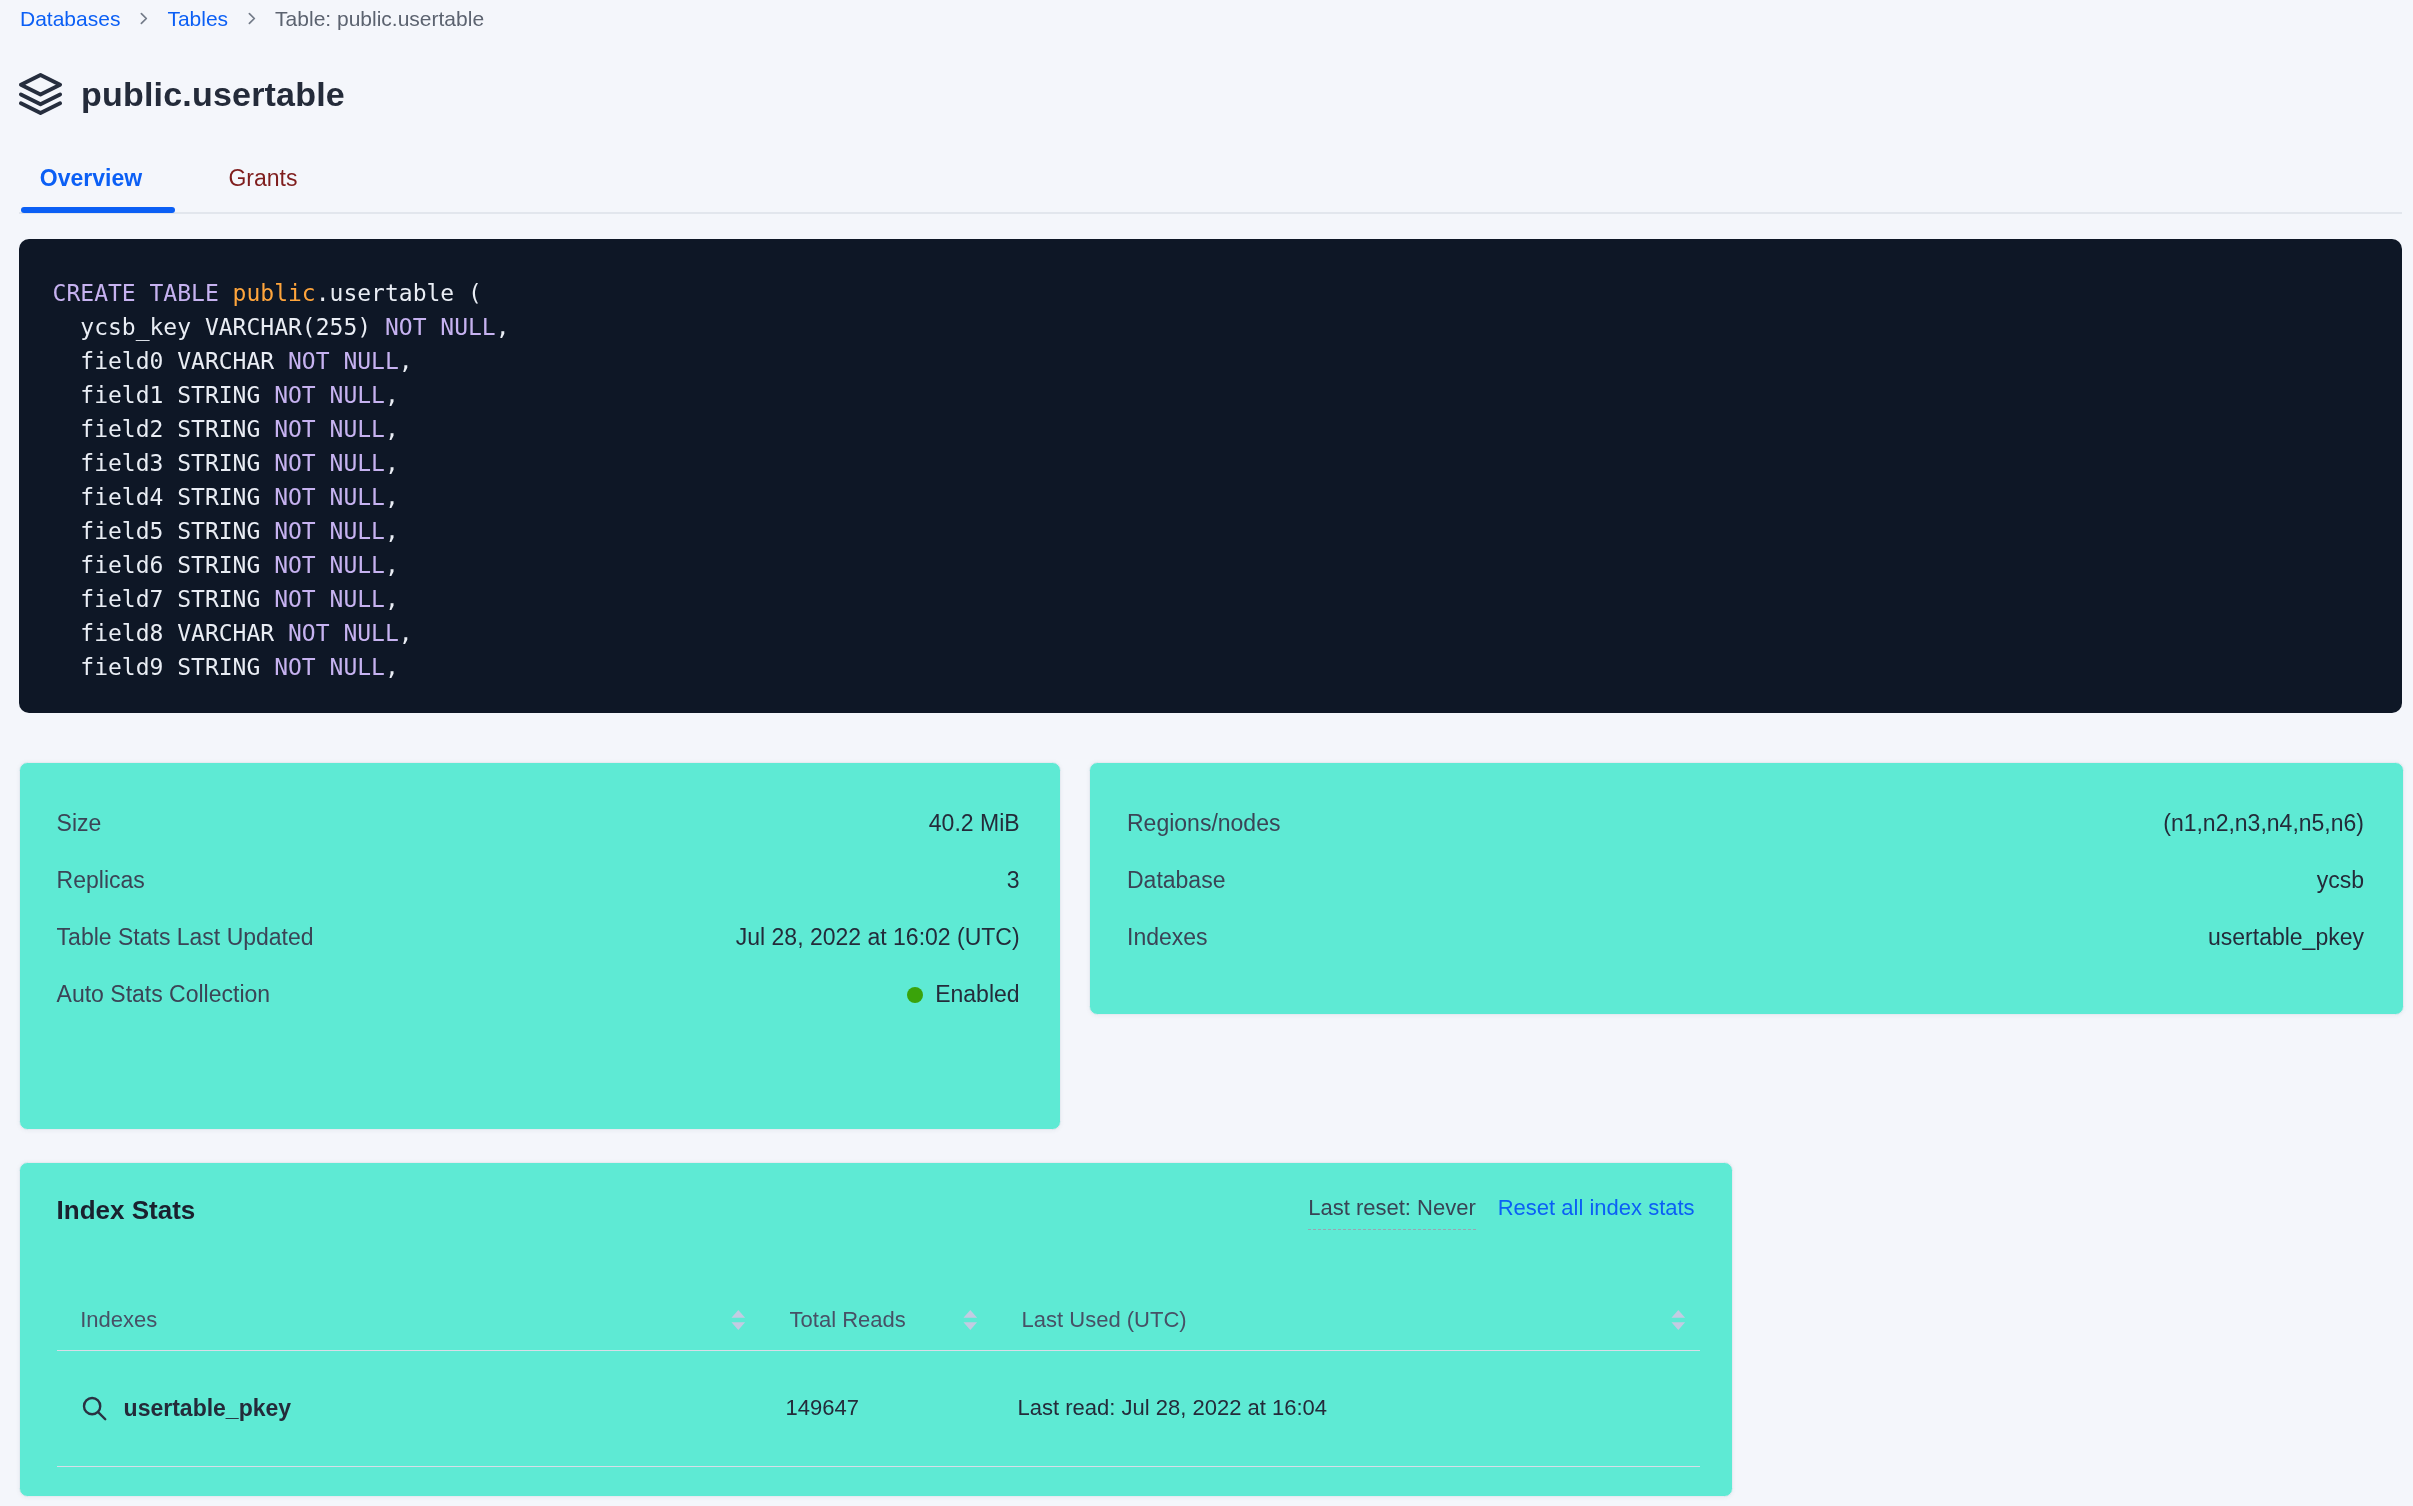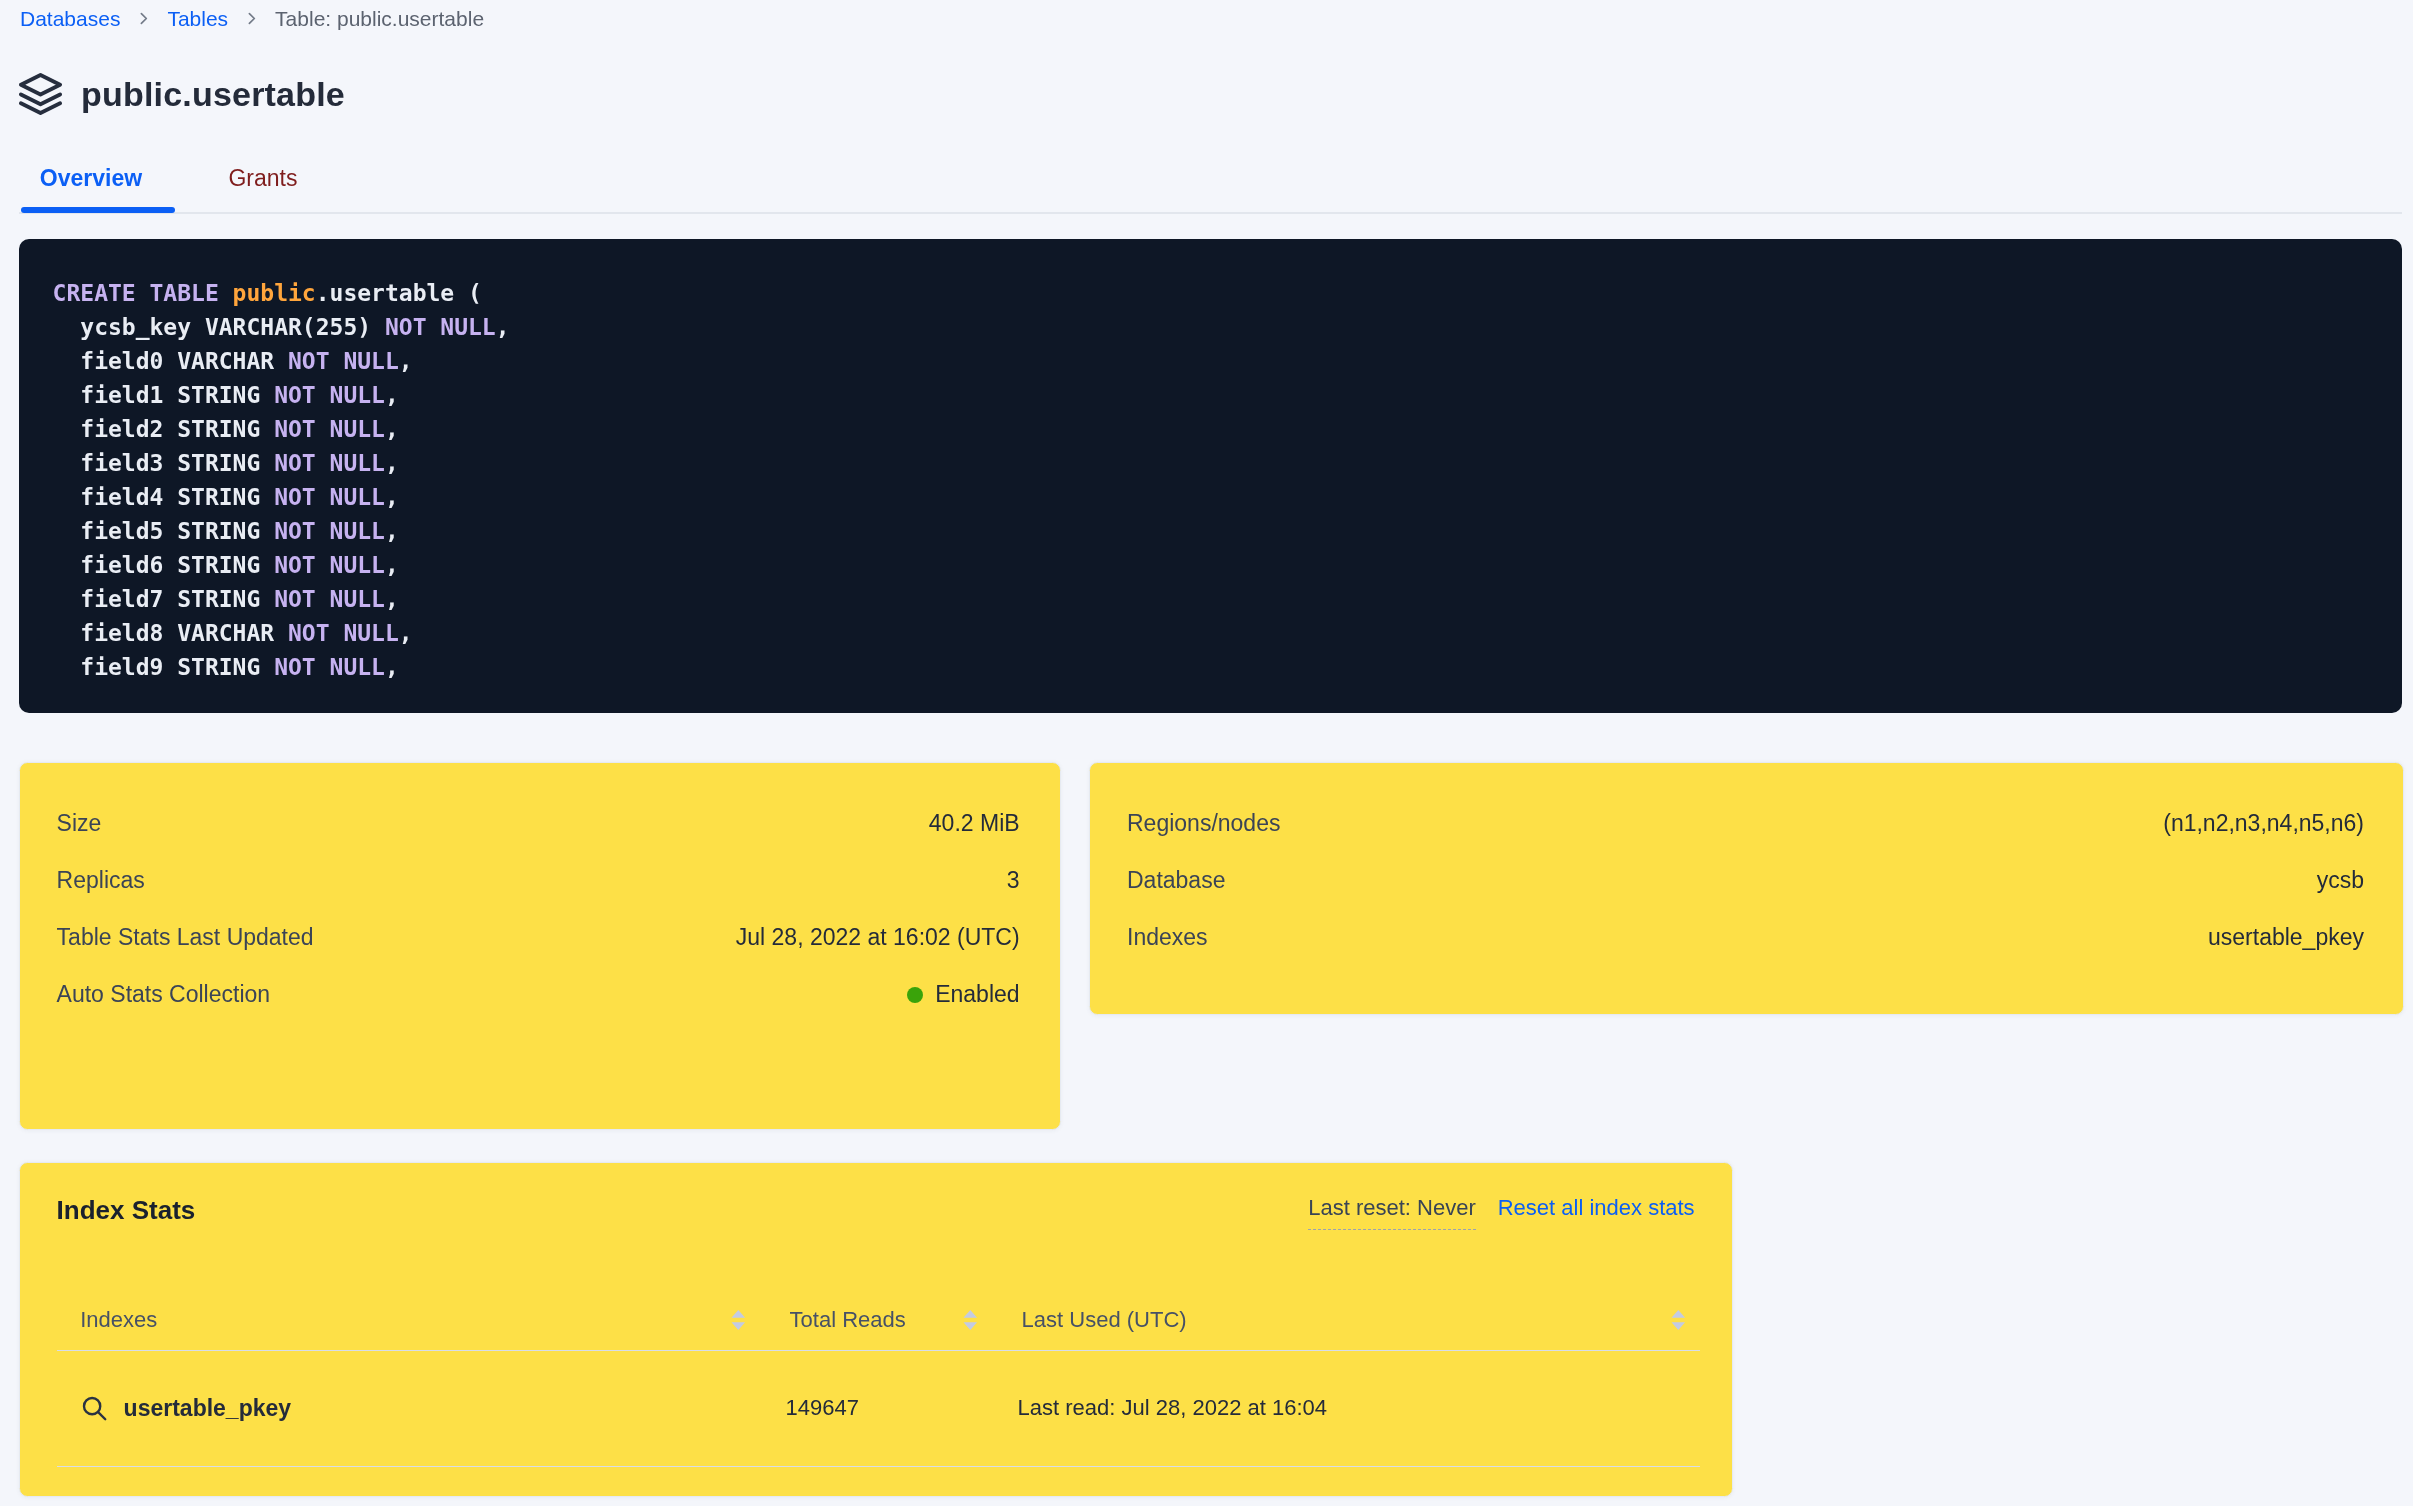--- a/index.html
+++ b/index.html
@@ -21,28 +21,28 @@
   .tabs{position:absolute;left:14px;top:165px;display:flex;gap:57px;justify-content:center;}
   .tab{font-size:23px;cursor:pointer;text-align:center;}
   .tab.active{color:#0b5ff5;font-weight:600;width:154px;}
   .tab.inactive{color:#7f1d1d;font-weight:500;width:76px;}
   .tabs-divider{position:absolute;left:18.6px;top:212px;width:2383px;height:1.7px;background:#e2e6ed;}
   .tab-underline{position:absolute;left:21px;top:207px;width:154px;height:5.9px;background:#0b5ff5;border-radius:3.4px;}
 
   
   .sqlbox{position:absolute;left:18.6px;top:239px;width:2383px;height:474px;background:#0e1726;
     border-radius:10px;padding:37px 0 0 34px;box-sizing:border-box;overflow:hidden;}
-  .code-line{font-family:"DejaVu Sans Mono","Liberation Mono",monospace;font-weight:700;
+  .code-line{font-family:"DejaVu Sans Mono","Liberation Mono",monospace;font-weight:400;
     font-size:23px;line-height:34px;white-space:pre;}
   .tok-kw{color:#c6b2f0;}
   .tok-schema{color:#ffa53c;}
   .tok-pl{color:#e9edf4;}
 
   
-  .card{position:absolute;background:#fde047;border:0.8px solid #e6eaf1;border-radius:8.4px;
+  .card{position:absolute;background:#5eead4;border:0.8px solid #e6eaf1;border-radius:8.4px;
     box-shadow:0 0.8px 4.2px rgba(40,50,70,.05);box-sizing:border-box;}
   .card-left{left:18.6px;top:762px;width:1042px;height:368px;padding:32px 40px 0 37px;}
   .card-right{left:1089px;top:762px;width:1315px;height:253px;padding:32px 39px 0 37px;}
   .kv{height:57px;display:flex;align-items:center;justify-content:space-between;}
   .kv .k{font-size:23px;color:#3b4456;}
   .kv .v{font-size:23px;color:#242b3a;display:flex;align-items:center;}
   .status-dot{display:inline-block;width:16px;height:16px;border-radius:50%;background:#3aa30a;margin-right:12.6px;}
 
   
   .card-index{left:18.6px;top:1162px;width:1714px;height:335px;}

